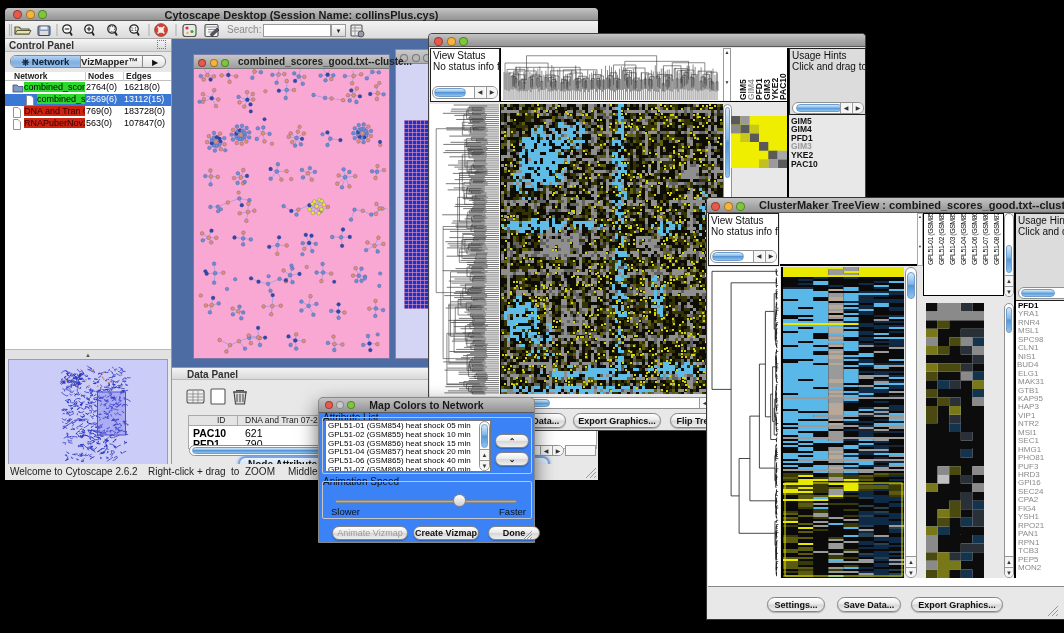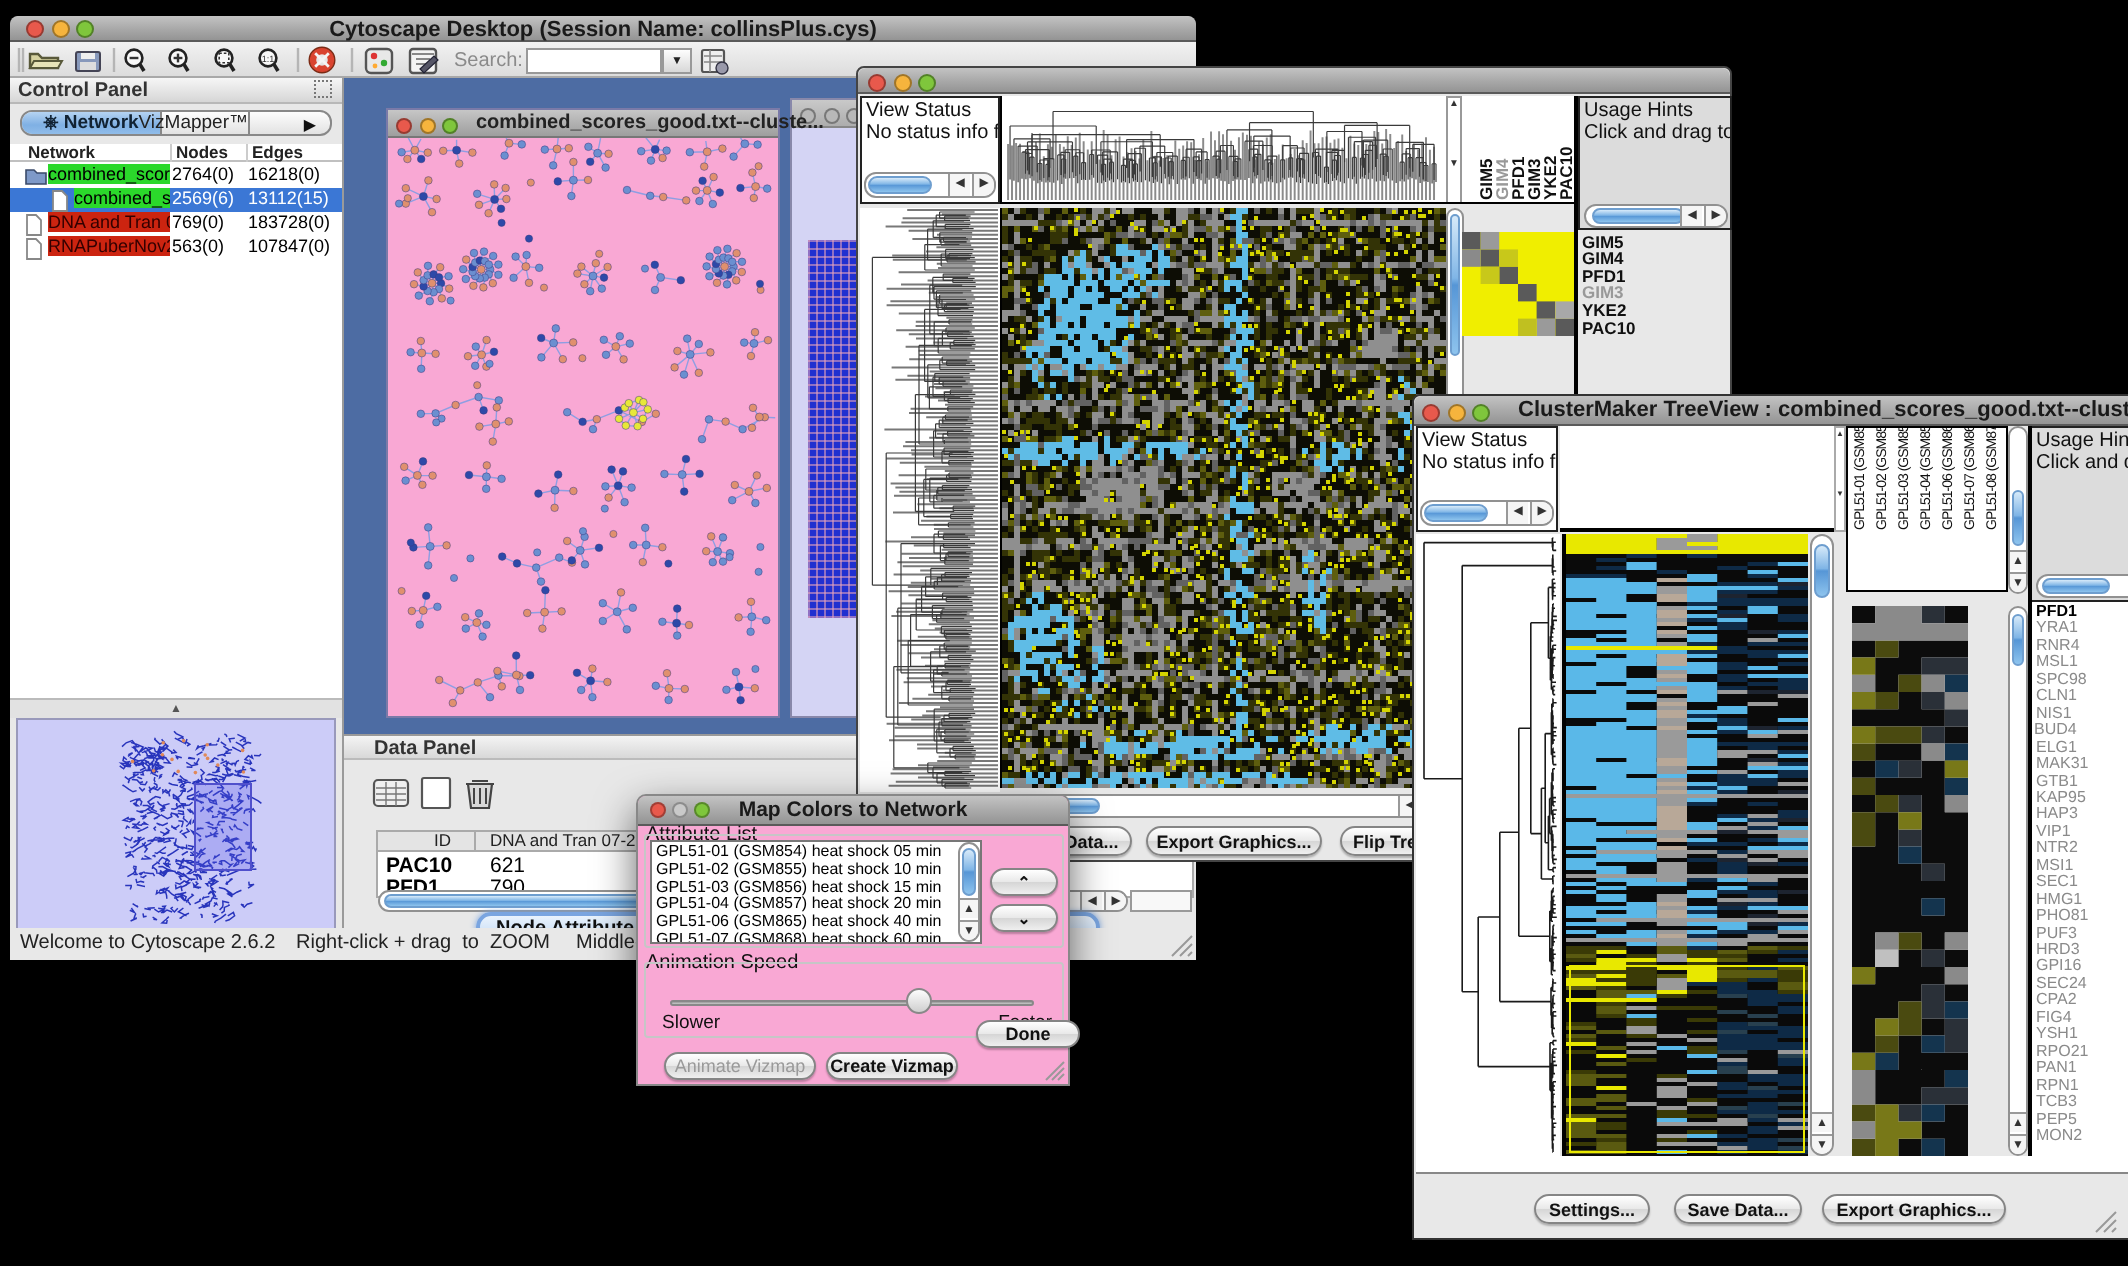--- a/index.html
+++ b/index.html
@@ -65,21 +65,21 @@
       <path d="M3 5h9M3 8h9M6 2v11" stroke="#888" stroke-width="0.8"></path>
       <circle cx="12" cy="11" r="3" fill="#99a" stroke="#334" stroke-width="0.7"></circle>
     </svg>
     <div style="position:absolute;left:0;top:31px;width:167px;height:441px;background:#e8e8e8;border-right:1px solid #9a9a9a">
       <div style="position:absolute;left:0;top:0;width:100%;height:13px;background:linear-gradient(#f6f6f6,#d6d6d6);border-bottom:1px solid #b8b8b8">
         <span style="font-size:10px;font-weight:bold;color:#333;position:absolute;left:4px;top:1px">Control Panel</span>
         <span style="position:absolute;right:5px;top:1px;width:9px;height:9px;border:1px dotted #777"></span>
       </div>
       <div style="position:absolute;left:5px;top:16px;width:156px;height:13px;border:1px solid #888;border-radius:6px;background:linear-gradient(#fdfdfd,#e2e2e2);overflow:hidden">
         <div style="position:absolute;left:0;top:0;width:70px;height:13px;background:linear-gradient(#b5d3f2,#7fb0e4 50%,#98c2ec);border-right:1px solid #888;text-align:center;font-size:9.5px;font-weight:bold;color:#123">⎈&nbsp;Network</div>
-        <div style="position:absolute;left:52px;top:0;width:62px;height:13px;border-right:1px solid #888;text-align:right;font-size:9.5px;font-weight:normal;color:#222">VizMapper™</div>
+        <div style="position:absolute;left:70px;top:0;width:62px;height:13px;border-right:1px solid #888;text-align:left;font-size:9.5px;font-weight:bold;color:#222">VizMapper™</div>
         <div style="position:absolute;left:132px;top:0;width:24px;height:13px;text-align:center;font-size:8px;color:#111;line-height:13px">▶</div>
       </div>
       <div style="position:absolute;left:0;top:33px;width:166px;height:277px;background:#fff">
         <div style="position:absolute;left:0;top:0;width:100%;height:9px;border-bottom:1px solid #c0c0c0;font-size:8.5px;font-weight:bold;color:#222">
           <span style="position:absolute;left:9px;top:-1px">Network</span>
           <span style="position:absolute;left:83px;top:-1px">Nodes</span>
           <span style="position:absolute;left:121px;top:-1px">Edges</span>
           <span style="position:absolute;left:80px;top:0;width:1px;height:9px;background:#ccc"></span>
           <span style="position:absolute;left:118px;top:0;width:1px;height:9px;background:#ccc"></span>
         </div>
@@ -772,21 +772,21 @@
       <div style="position:absolute;left:2px;top:261.9px;font-size:8px;color:#8a8a8a">MON2</div>
     </div>
     <div class="w" style="left:1px;top:380px;width:382px;height:9px;background:#fff;border-bottom:1px solid #888"></div>
     <div class="ab" style="left:60px;top:399px;width:58px;height:15px;font-size:9px;font-weight:bold;color:#111;line-height:14px">Settings...</div>
     <div class="ab" style="left:130px;top:399px;width:64px;height:15px;font-size:9px;font-weight:bold;color:#111;line-height:14px">Save Data...</div>
     <div class="ab" style="left:204px;top:399px;width:92px;height:15px;font-size:9px;font-weight:bold;color:#111;line-height:14px">Export Graphics...</div>
     <svg style="position:absolute;right:30px;bottom:2px" width="12" height="12">
       <path d="M11 1 L1 11 M11 5 L5 11 M11 9 L9 11" stroke="#999" stroke-width="1"></path>
     </svg>
   </div>
-<div class="w" style="left:318px;top:397px;width:217px;height:146px;background:#f9a8d4;border:1px solid #888;border-radius:5px 5px 0 0;box-shadow:0 8px 20px rgba(0,0,0,0.6)">
+<div class="w" style="left:318px;top:397px;width:217px;height:146px;background:#3b82f6;border:1px solid #888;border-radius:5px 5px 0 0;box-shadow:0 8px 20px rgba(0,0,0,0.6)">
     <div class="tb" style="height:15px"></div>
     <div style="position:absolute;left:6px;top:3px;width:8px;height:8px;border-radius:50%;background:#e8594c;border:0.5px solid rgba(0,0,0,.3)"></div>
     <div style="position:absolute;left:17px;top:3px;width:8px;height:8px;border-radius:50%;background:#c9c9c9;border:0.5px solid rgba(0,0,0,.3)"></div>
     <div style="position:absolute;left:28px;top:3px;width:8px;height:8px;border-radius:50%;background:#7fc63c;border:0.5px solid rgba(0,0,0,.3)"></div>
     <div class="ttl" style="top:1px;font-size:10.5px">Map Colors to Network</div>
     <div style="position:absolute;left:4px;top:14px;font-size:10px;color:#111">Attribute List</div>
     <div style="position:absolute;left:3px;top:19px;width:210px;height:57px;border:1px solid #c6c6c6;border-radius:2px"></div>
     <div style="position:absolute;left:6px;top:22px;width:166px;height:52px;background:#fff;border:1px solid #777;font-size:8px;color:#000;overflow:hidden;line-height:8.8px;padding:1px 0 0 2px;white-space:nowrap">GPL51-01 (GSM854) heat shock 05 min<br>GPL51-02 (GSM855) heat shock 10 min<br>GPL51-03 (GSM856) heat shock 15 min<br>GPL51-04 (GSM857) heat shock 20 min<br>GPL51-06 (GSM865) heat shock 40 min<br>GPL51-07 (GSM868) heat shock 60 min</div>
     <div class="sb" style="left:160px;top:23px;width:11px;height:50px">
       <div class="sbt" style="left:1px;top:2px;width:7px;height:24px"></div>
@@ -796,16 +796,16 @@
     <div class="ab" style="left:176px;top:36px;width:34px;height:14px;font-size:8px;font-weight:bold;color:#111;line-height:13px">⌃</div>
     <div class="ab" style="left:176px;top:54px;width:34px;height:14px;font-size:8px;font-weight:bold;color:#111;line-height:13px">⌄</div>
     <div style="position:absolute;left:4px;top:78px;font-size:10px;color:#111">Animation Speed</div>
     <div style="position:absolute;left:3px;top:83px;width:210px;height:38px;border:1px solid #c6c6c6;border-radius:2px"></div>
     <div style="position:absolute;left:16px;top:102px;width:182px;height:3px;background:linear-gradient(#9a9a9a,#c8c8c8);border:1px solid #888;border-radius:2px"></div>
     <div style="position:absolute;left:134px;top:96px;width:13px;height:13px;border-radius:50% 50% 50% 50%;background:linear-gradient(#fdfdfd,#cfcfcf);border:1px solid #888"></div>
     <div style="position:absolute;left:12px;top:108px;font-size:9.5px;color:#111">Slower</div>
     <div style="position:absolute;right:8px;top:108px;font-size:9.5px;color:#111">Faster</div>
     <div class="ab" style="left:13px;top:128px;width:76px;height:14px;font-size:9px;font-weight:normal;color:#9a9a9a;line-height:13px">Animate Vizmap</div>
     <div class="ab" style="left:94px;top:128px;width:66px;height:14px;font-size:9px;font-weight:bold;color:#111;line-height:13px">Create Vizmap</div>
-    <div class="ab" style="left:169px;top:112px;width:52px;height:14px;font-size:9px;font-weight:bold;color:#111;line-height:13px">Done</div>
+    <div class="ab" style="left:169px;top:128px;width:52px;height:14px;font-size:9px;font-weight:bold;color:#111;line-height:13px">Done</div>
     <svg style="position:absolute;right:1px;bottom:1px" width="11" height="11">
       <path d="M10 1 L1 10 M10 4 L4 10 M10 7 L7 10" stroke="#999" stroke-width="1"></path>
     </svg>
   </div>
 </body></html>

